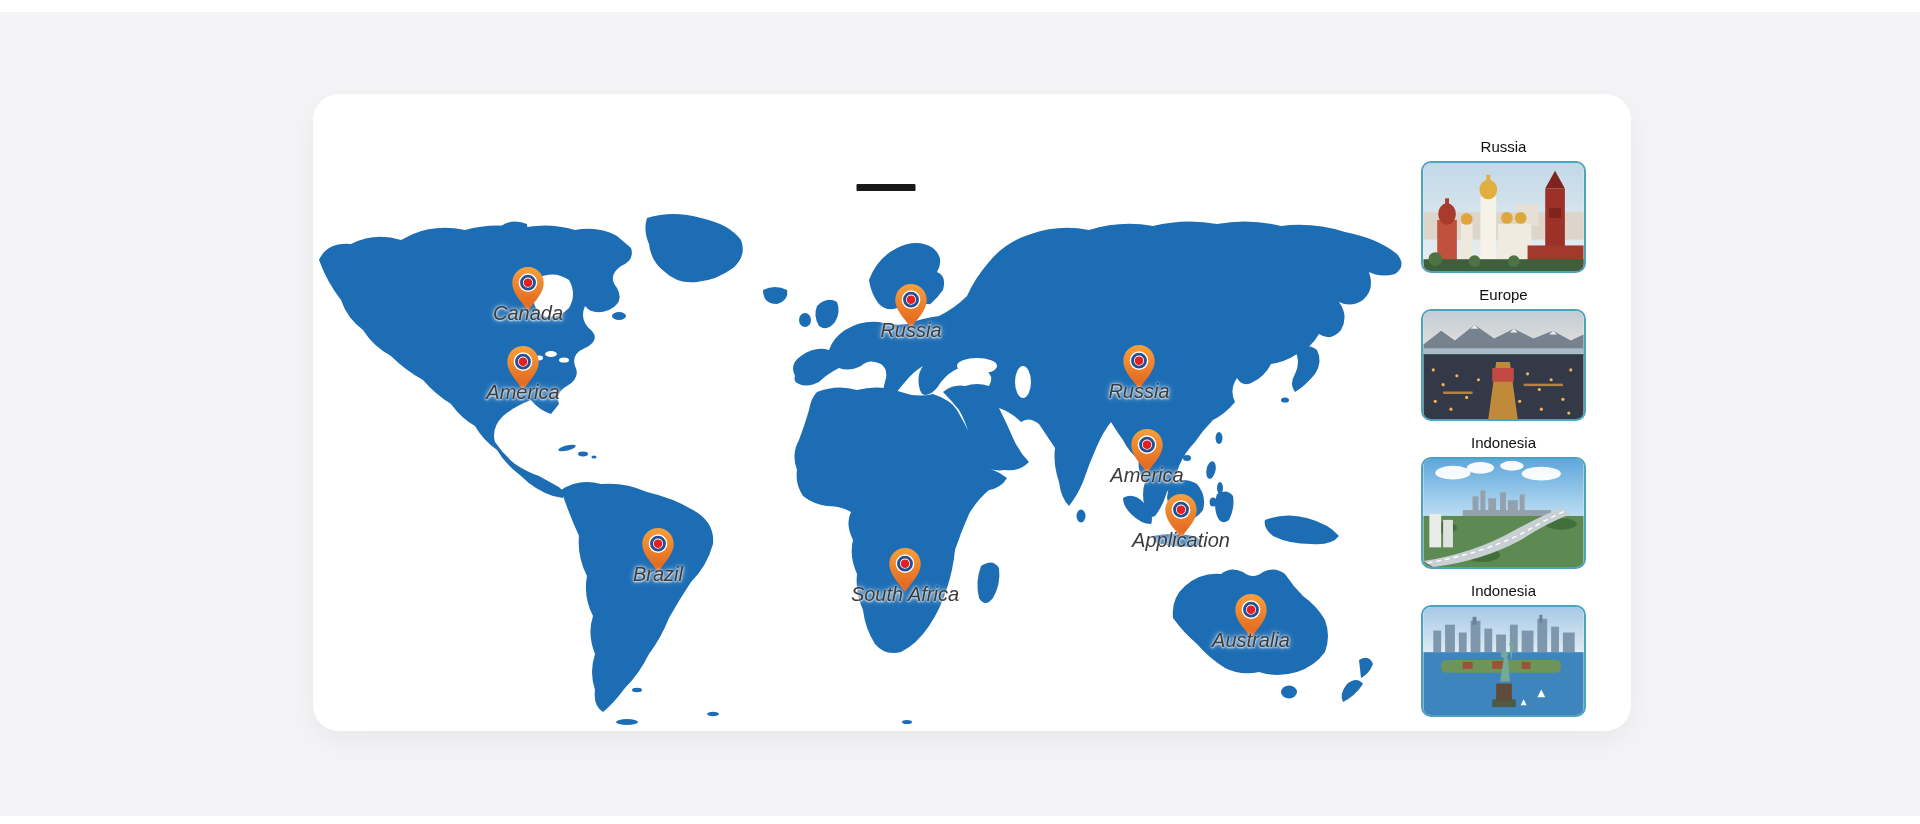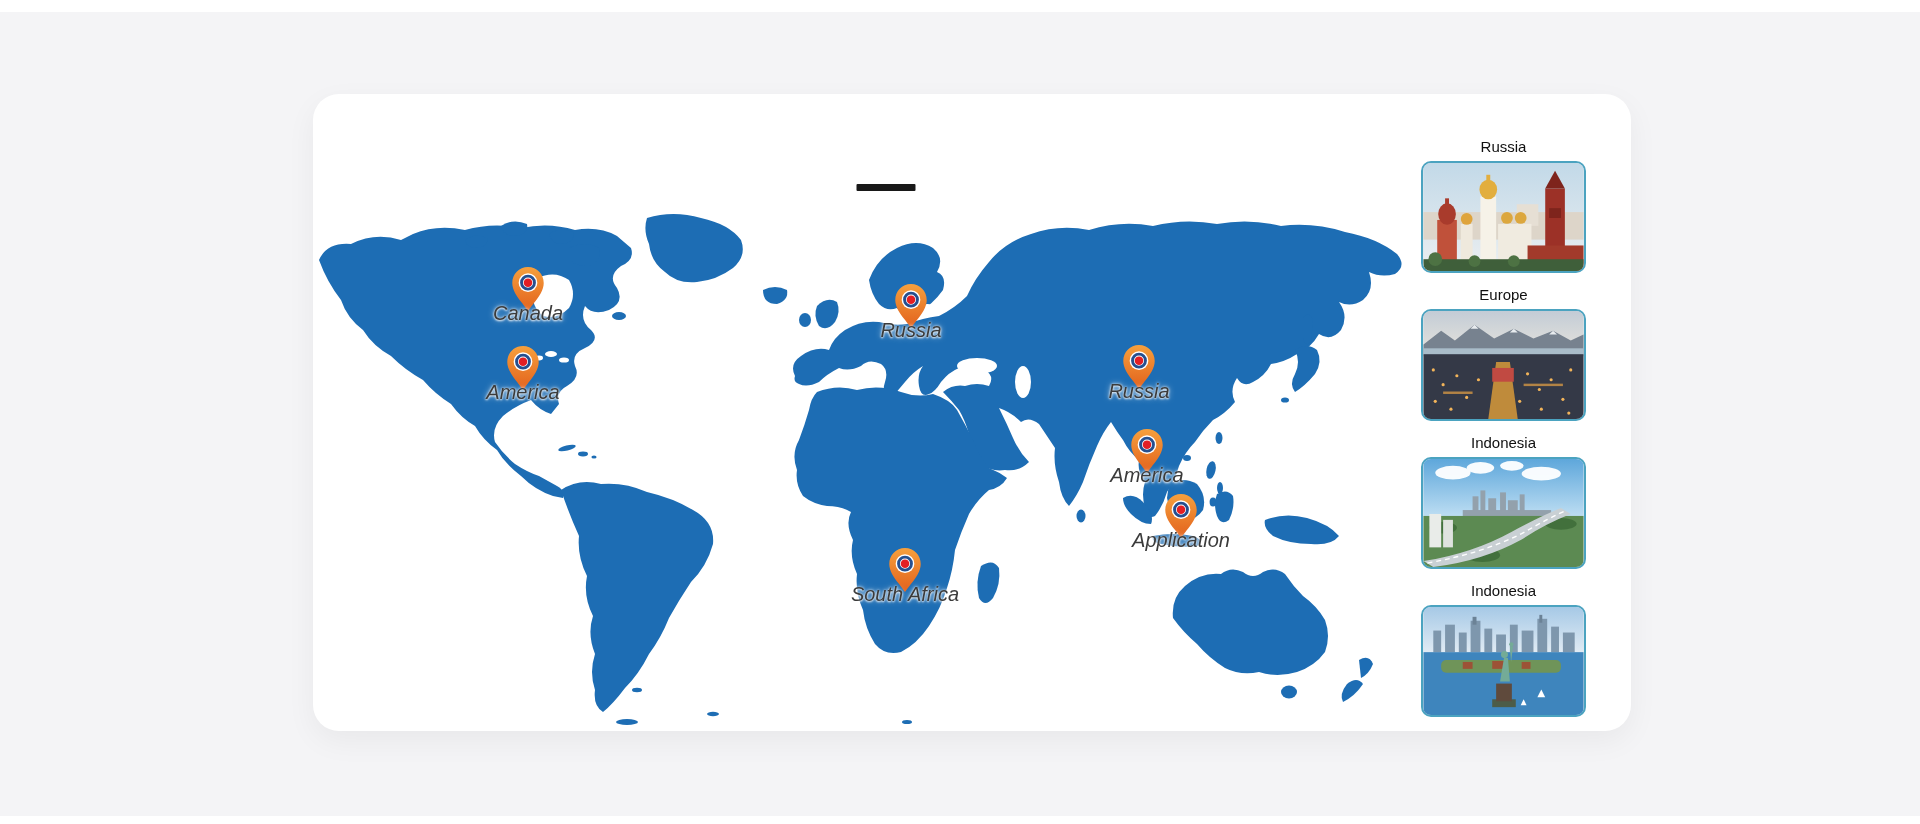--- a/index.html
+++ b/index.html
@@ -154,25 +154,37 @@
             <use href="#pin-shape"></use>
           </svg>
         <div class="pin-label">America</div>
       </div>
       <div class="pin" style="left:864px;top:279px">
         <svg viewBox="0 0 40 54">
             <use href="#pin-shape"></use>
           </svg>
         <div class="pin-label">Application</div>
       </div>
+      <div class="pin" style="left:341px;top:313px">
+        <svg viewBox="0 0 40 54">
+            <use href="#pin-shape"></use>
+          </svg>
+        <div class="pin-label">Brazil</div>
+      </div>
       <div class="pin" style="left:588px;top:333px">
         <svg viewBox="0 0 40 54">
             <use href="#pin-shape"></use>
           </svg>
         <div class="pin-label">South Africa</div>
+      </div>
+      <div class="pin" style="left:934px;top:379px">
+        <svg viewBox="0 0 40 54">
+            <use href="#pin-shape"></use>
+          </svg>
+        <div class="pin-label">Australia</div>
       </div>
     </div>
 
     <div class="gallery">
 
       <div class="g-item">
         <div class="g-label">Russia</div>
         <div class="g-img">
           <svg viewBox="0 0 163 110">
             <defs>

